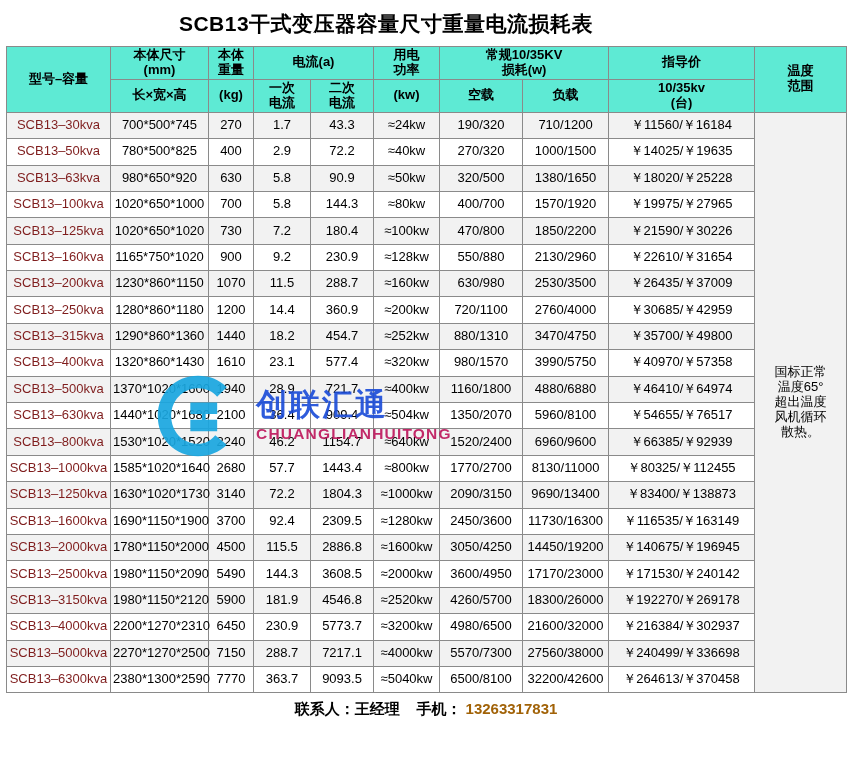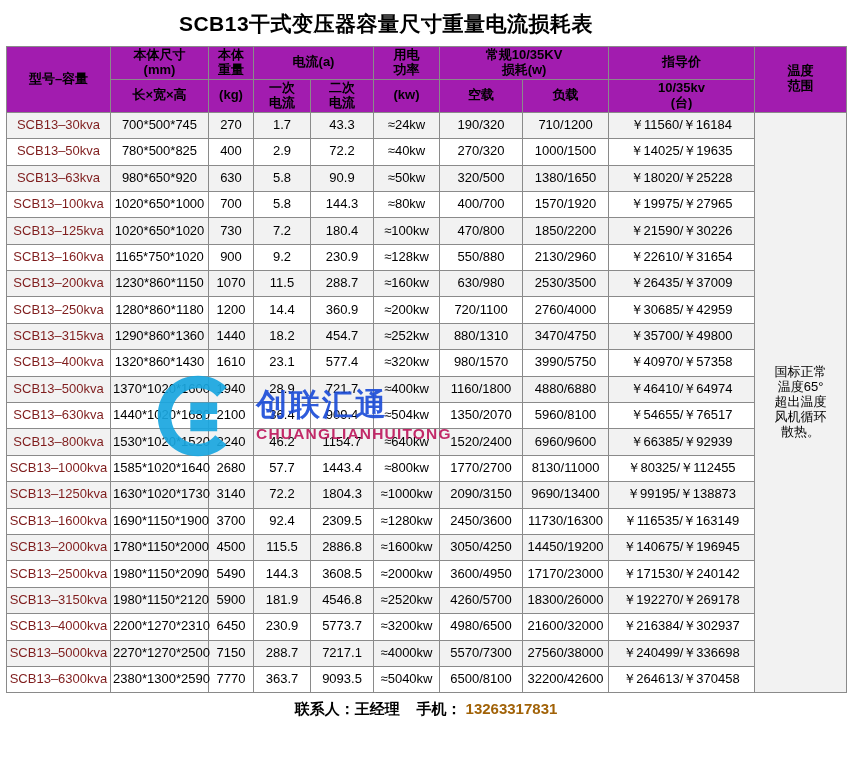--- a/index.html
+++ b/index.html
@@ -32,21 +32,21 @@
     border:1px solid #8a8a8a;
     text-align:center;
     vertical-align:middle;
     font-size:13px;
     padding:1px 2px;
     line-height:1.15;
   }
   thead td{
     font-weight:bold;
     font-size:13.5px;
-    background:#a21caf;
+    background:#5eead4;
   }
   tbody tr td{ height:23.4px; }
   tbody tr:nth-child(odd){ background:#f2f2f2; }
   tbody tr:nth-child(even){ background:#ffffff; }
   .model{
     color:#7f1d1d;
     font-weight:normal;
     font-size:13.5px;
   }
   .pwr{ font-size:13px;margin-left:7px; }
@@ -302,21 +302,21 @@
         </tr>
         <tr>
           <td class="model">SCB13–1250kva</td>
           <td>1630*1020*1730</td>
           <td>3140</td>
           <td>72.2</td>
           <td>1804.3</td>
           <td class="pwr">≈1000kw</td>
           <td>2090/3150</td>
           <td>9690/13400</td>
-          <td class="price">￥99195/￥138873</td>
+          <td class="price">￥83400/￥138873</td>
         </tr>
         <tr>
           <td class="model">SCB13–1600kva</td>
           <td>1690*1150*1900</td>
           <td>3700</td>
           <td>92.4</td>
           <td>2309.5</td>
           <td class="pwr">≈1280kw</td>
           <td>2450/3600</td>
           <td>11730/16300</td>

